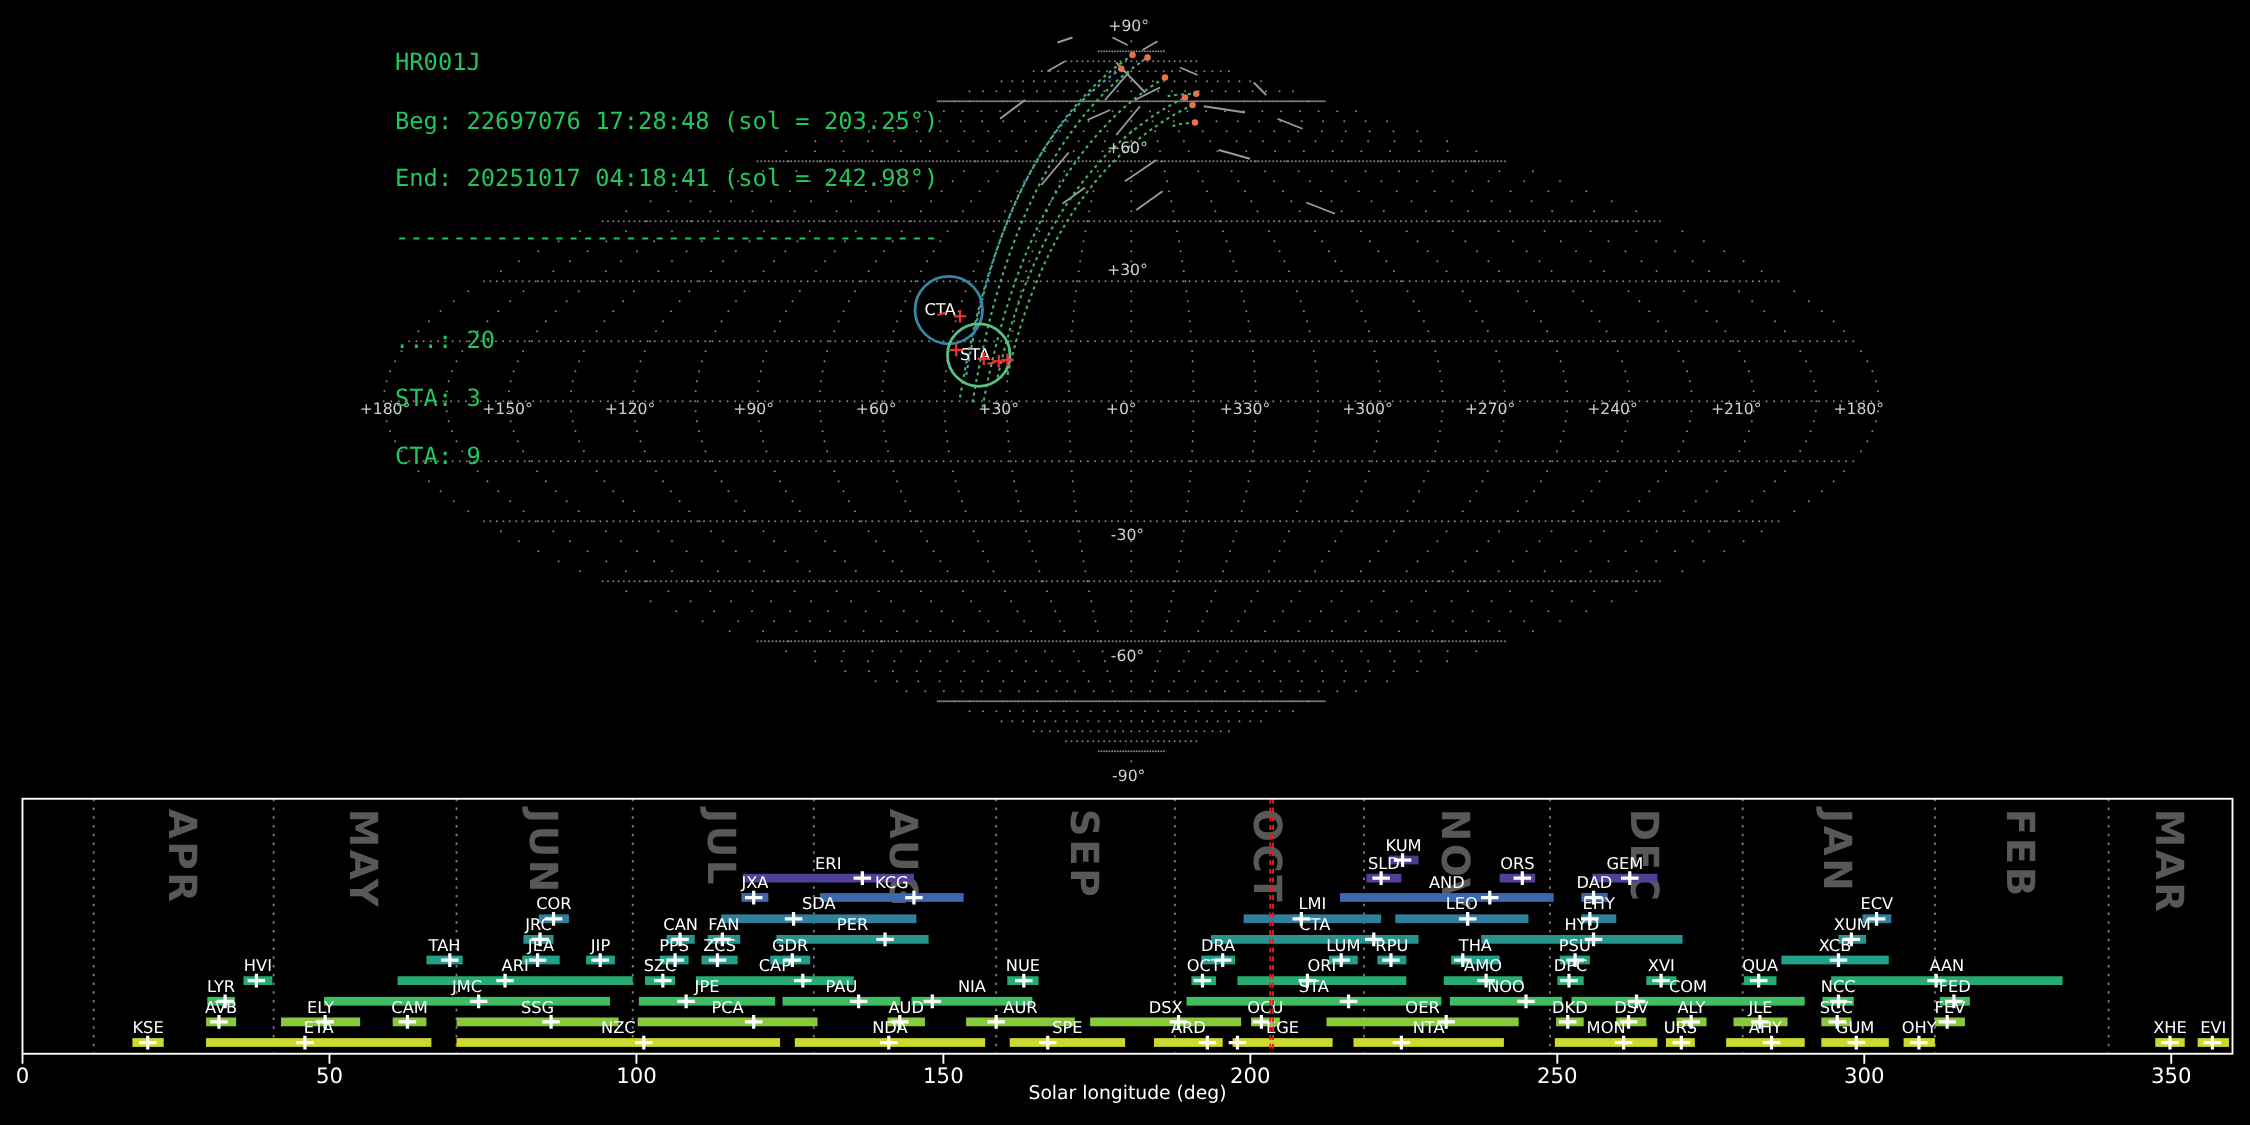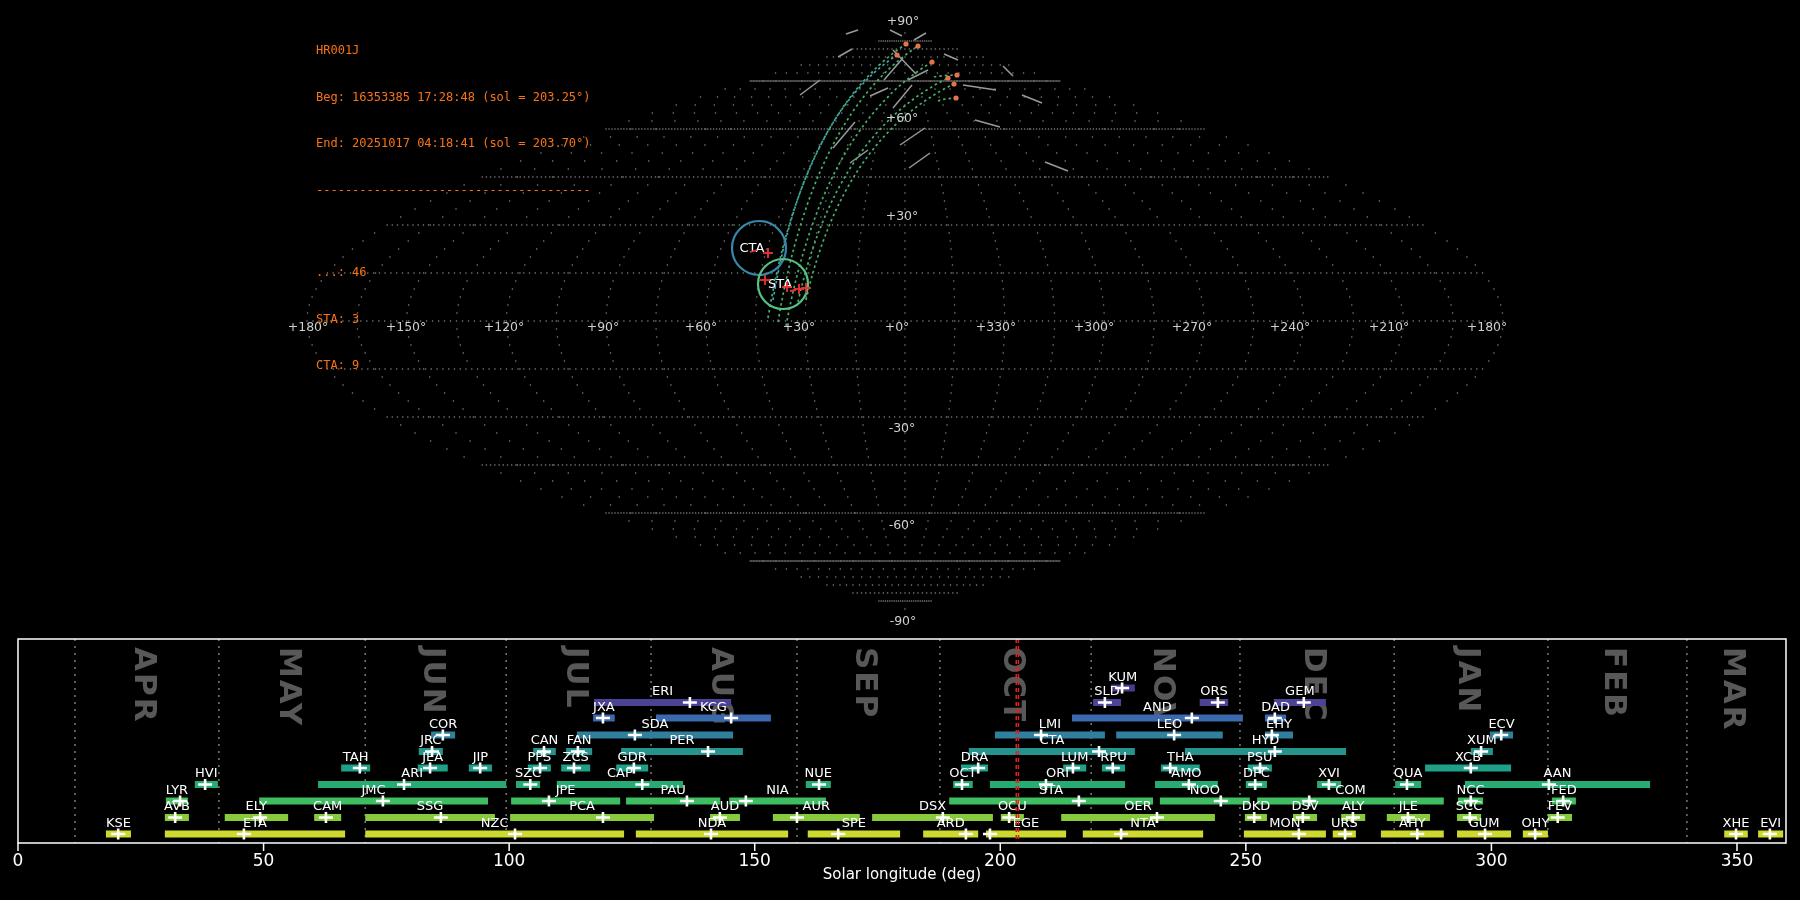--- a/index.html
+++ b/index.html
@@ -1,22 +1,22 @@
 <!DOCTYPE html>
 <html><head>
 <meta charset="utf-8">
 <style>
   html,body{margin:0;padding:0;background:#000;}
   #stage{position:relative;width:1800px;height:900px;background:#000;overflow:hidden;
          font-family:"DejaVu Sans",sans-serif;}
   svg{position:absolute;left:0;}
   #sky-svg{top:0;}
   #timeline-svg{top:635px;}
-  #info-block{position:absolute;left:316px;top:12px;color:#f97316;
-    font-family:"DejaVu Sans Mono",monospace;font-size:12px;line-height:15.5px;white-space:pre;}
+  #info-block{position:absolute;left:316px;top:12px;color:#22c55e;
+    font-family:"DejaVu Sans Mono",monospace;font-size:19px;line-height:15.5px;white-space:pre;}
   #info-block .gap{height:5px;}
   svg text{font-family:"DejaVu Sans",sans-serif;}
   .maplabel{fill:#cfcfcf;font-size:12.5px;}
   .radlabel{fill:#fff;font-size:13px;}
   .month-label{fill:#585858;font-size:31px;font-weight:bold;letter-spacing:2px;}
   .tick-label{fill:#fff;font-size:17px;}
   .axis-title{fill:#fff;font-size:15px;}
   .shower-label{fill:#fff;font-size:13px;}
 </style>
 </head>
@@ -419,21 +419,21 @@
         <text x="1245.8500000000001" y="231" text-anchor="middle" class="tick-label">250</text>
         <line x1="1491.42" y1="208" x2="1491.42" y2="216" stroke="#fff" stroke-width="1.5"></line>
         <text x="1491.42" y="231" text-anchor="middle" class="tick-label">300</text>
         <line x1="1736.9900000000002" y1="208" x2="1736.9900000000002" y2="216" stroke="#fff" stroke-width="1.5"></line>
         <text x="1736.9900000000002" y="231" text-anchor="middle" class="tick-label">350</text>
       </g>
       <text x="902" y="244" text-anchor="middle" class="axis-title">Solar longitude (deg)</text>
     </svg>
   <div id="info-block">
     <div>HR001J</div>
-    <div>Beg: 16353385 17:28:48 (sol = 203.25°)</div>
-    <div>End: 20251017 04:18:41 (sol = 203.70°)</div>
+    <div>Beg: 22697076 17:28:48 (sol = 203.25°)</div>
+    <div>End: 20251017 04:18:41 (sol = 242.98°)</div>
     <div>--------------------------------------</div>
     <div class="gap"></div>
-    <div>...: 46</div>
+    <div>...: 20</div>
     <div>STA: 3</div>
     <div>CTA: 9</div>
   </div>
 </div>
 
 </body></html>

